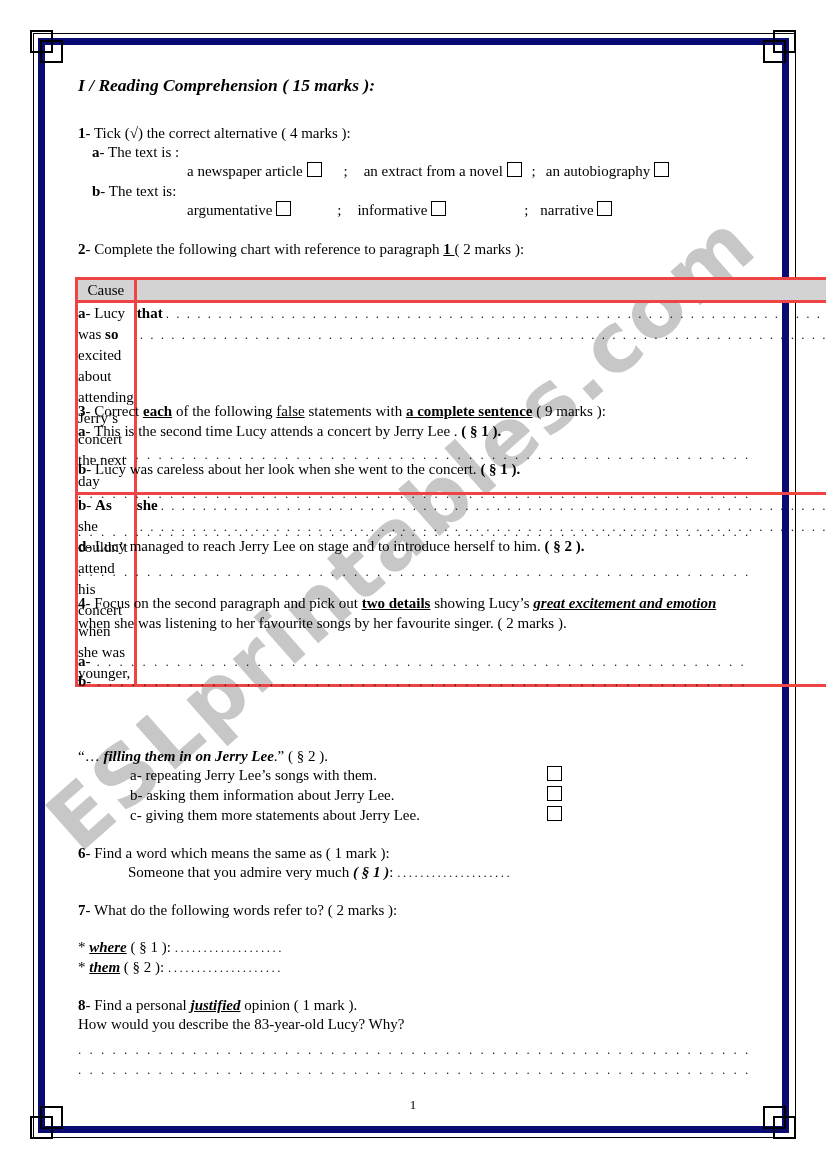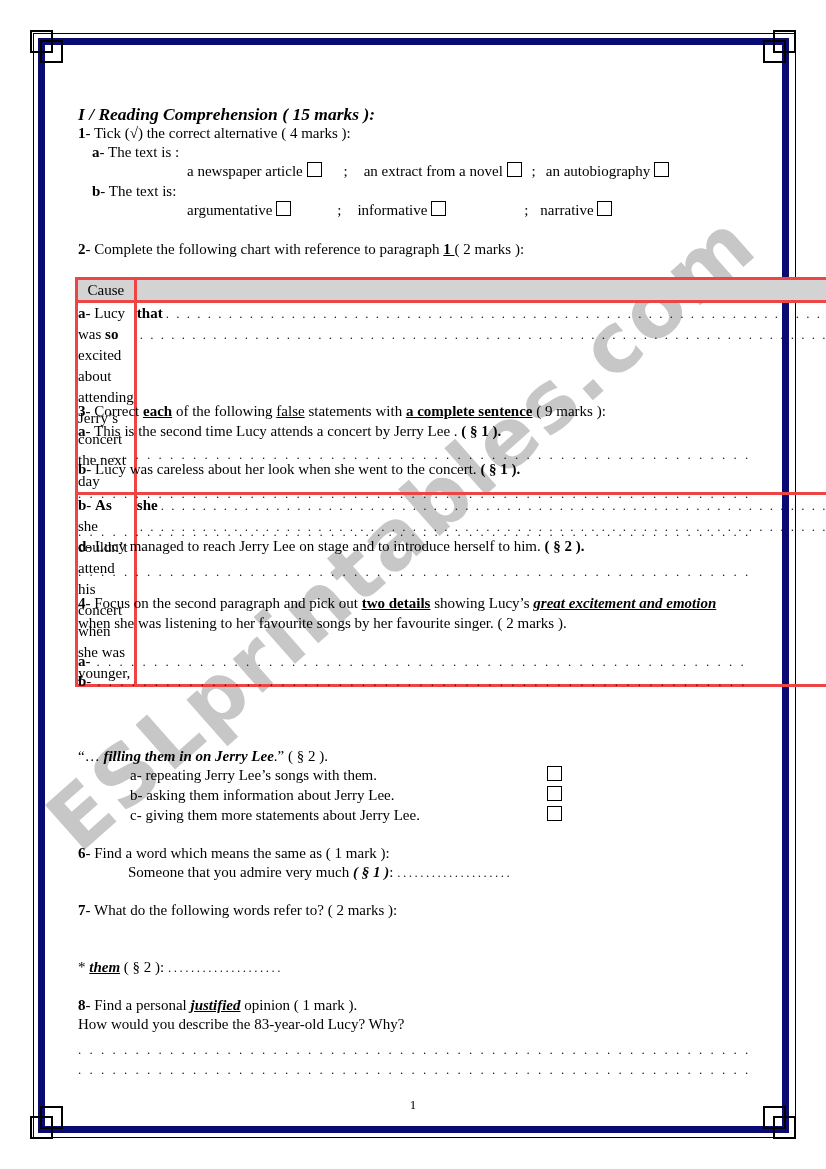--- a/index.html
+++ b/index.html
@@ -19,21 +19,21 @@
   .watermark{
     position:absolute;left:60px;top:786px;transform-origin:0 50%;
     transform:rotate(-41.5deg);white-space:nowrap;pointer-events:none;
     font-family:"DejaVu Sans","Liberation Sans",sans-serif;font-weight:bold;
     font-size:82px;letter-spacing:3px;color:rgba(122,122,122,0.42);z-index:1;
   }
   
   .line{position:absolute;left:78px;width:674px;height:20px;line-height:19px;white-space:nowrap;z-index:2;}
   .wrapline{white-space:normal;height:auto;line-height:19.5px;}
   .b{font-weight:bold}.i{font-style:italic}.u{text-decoration:underline}
-  .title{font-size:17.5px;margin-top:29px;}
+  .title{font-size:17.5px;}
   .gap{display:inline-block;height:1px;}
   .cb{display:inline-block;width:13px;height:13px;border:1.4px solid #000;background:#fff;vertical-align:-1px;}
   .dots-line{overflow:hidden;font-size:13px;letter-spacing:2.5px;height:18px;color:#1a1a1a;}
   .dots-in{font-size:13px;letter-spacing:2.5px;color:#1a1a1a;}
   .flexline{display:flex;}
   .fill-dots{flex:1;overflow:hidden;white-space:nowrap;font-size:13px;letter-spacing:2.5px;color:#1a1a1a;padding-left:6px;}
   .q5opt{display:flex;width:432px;justify-content:space-between;left:130px;}
   
   .chart{position:absolute;left:75px;top:277px;width:679px;border-collapse:collapse;z-index:2;font-size:15px;}
   .chart td,.chart th{border:3px solid #ef4444;vertical-align:top;padding:0;}
@@ -136,20 +136,21 @@
     </div>
   <div class="line q5opt" style="top:806px">
       <span><span>c- giving them more statements about Jerry Lee.</span></span>
       <span class="cb"></span>
     </div>
 
   <div class="line" style="top:844px"><span class="b">6</span><span>- Find a word which means the same as ( 1 mark ):</span></div>
   <div class="line" style="top:863px;left:128px"><span>Someone that you admire very much </span><span class="b i">( § 1 )</span><span>: </span><span class="dots-in">....................</span></div>
 
   <div class="line" style="top:901px"><span class="b">7</span><span>- What do the following words refer to? ( 2 marks ):</span></div>
+  <div class="line" style="top:938px"><span>* </span><span class="b i u">where</span><span> ( § 1 ): </span><span class="dots-in">...................</span></div>
   <div class="line" style="top:958px"><span>* </span><span class="b i u">them</span><span> ( § 2 ): </span><span class="dots-in">....................</span></div>
 
   <div class="line" style="top:996px"><span class="b">8</span><span>- Find a personal </span><span class="b i u">justified</span><span> opinion ( 1 mark ).</span></div>
   <div class="line" style="top:1015px"><span>How would you describe the 83-year-old Lucy? Why?</span></div>
   <div class="line dots-line" style="top:1040px">. . . . . . . . . . . . . . . . . . . . . . . . . . . . . . . . . . . . . . . . . . . . . . . . . . . . . . . . . . . . . . . . . . . . . . . . . . . . . . . . . . . . . . . . . . . . . . . . . . . . . . . . . . . . . . . . . . . . . . . . . . . . . . . . . . . . . . . .</div>
   <div class="line dots-line" style="top:1060px">. . . . . . . . . . . . . . . . . . . . . . . . . . . . . . . . . . . . . . . . . . . . . . . . . . . . . . . . . . . . . . . . . . . . . . . . . . . . . . . . . . . . . . . . . . . . . . . . . . . . . . . . . . . . . . . . . . . . . . . . . . . . . . . . . . . . . . . .</div>
 
   <div class="pagenum">1</div>
 
 </div>

